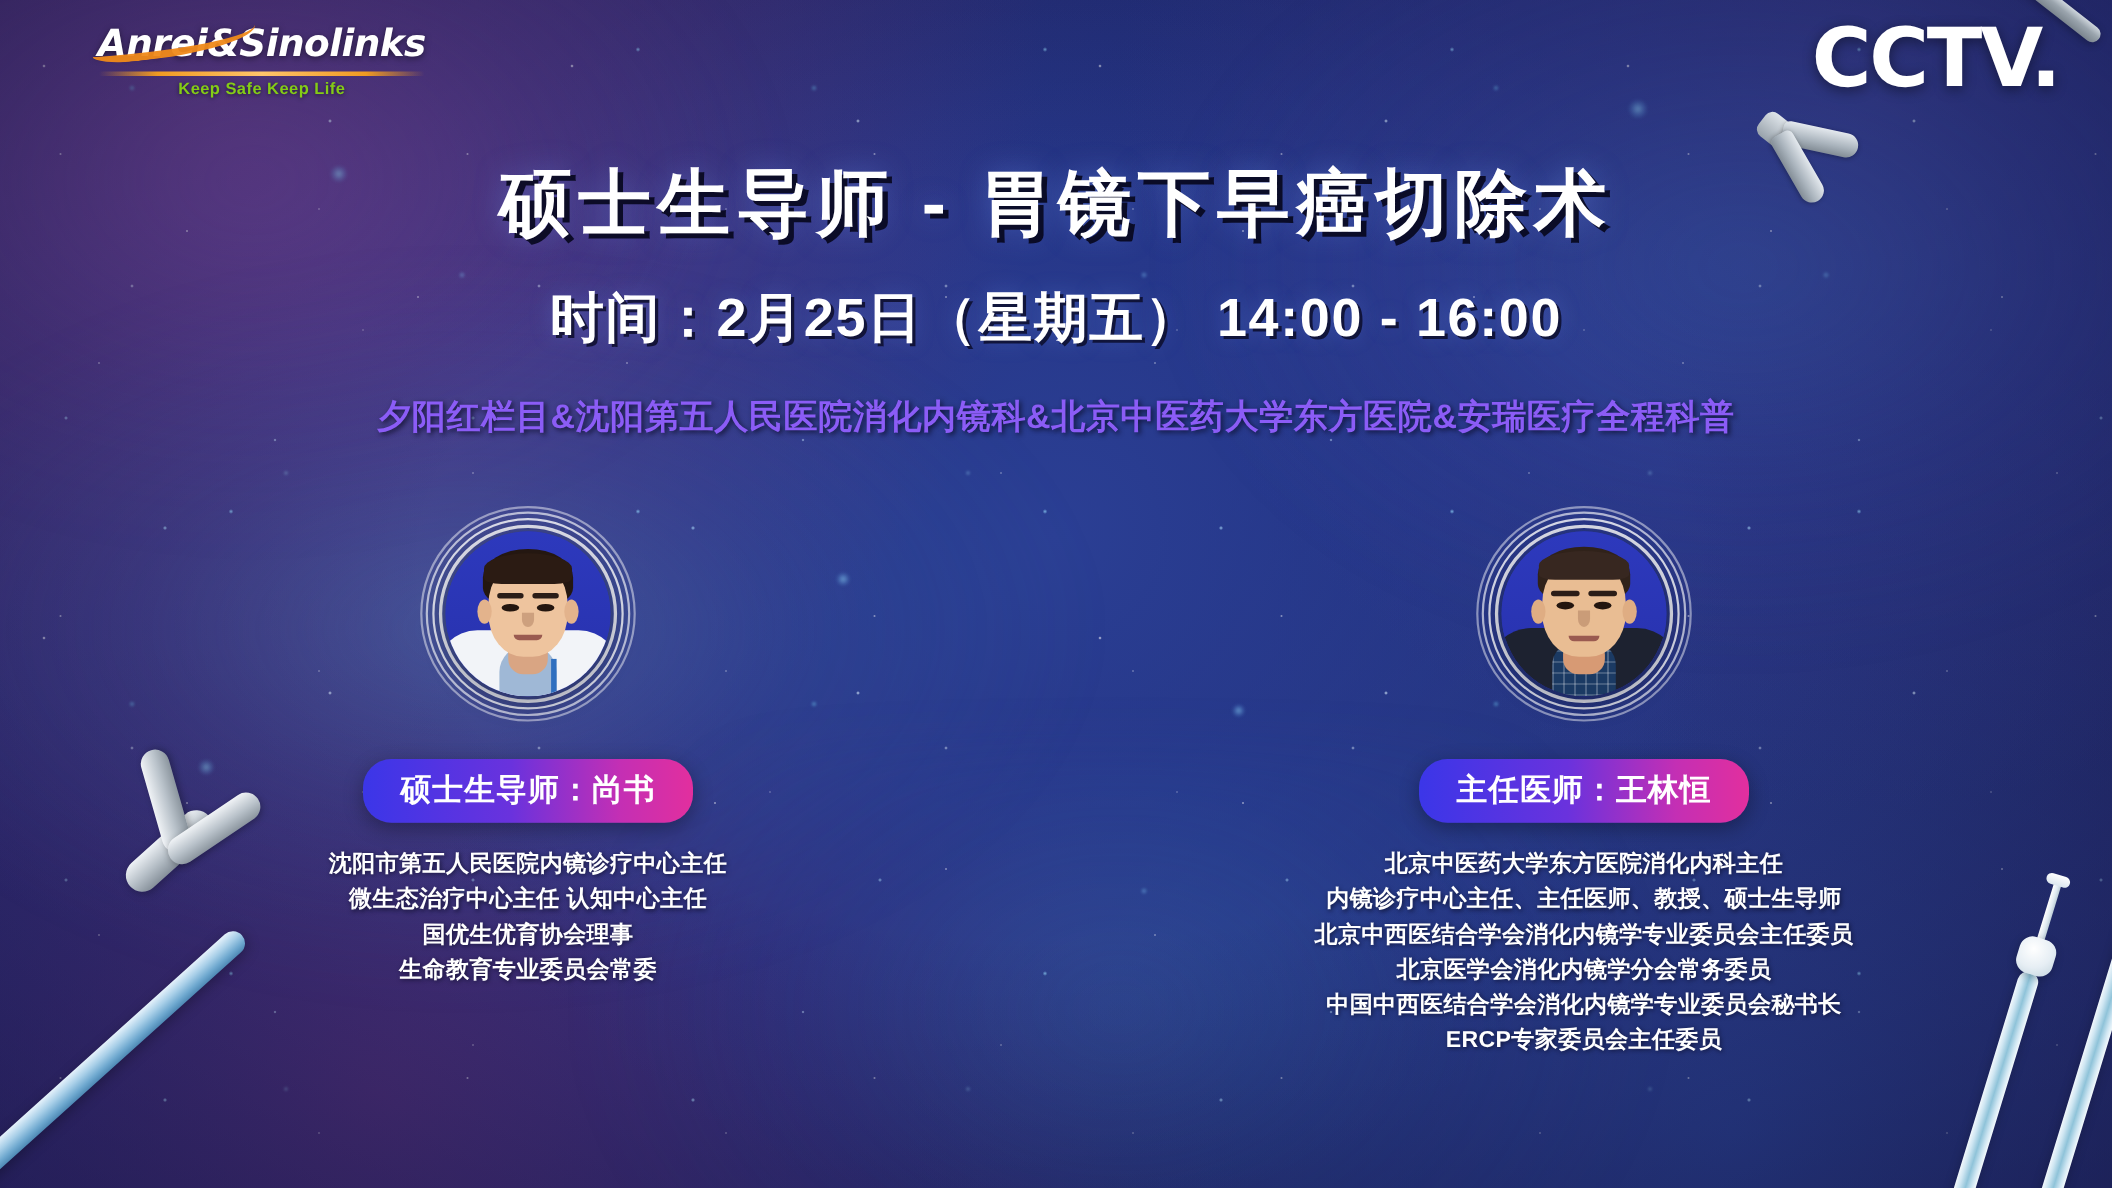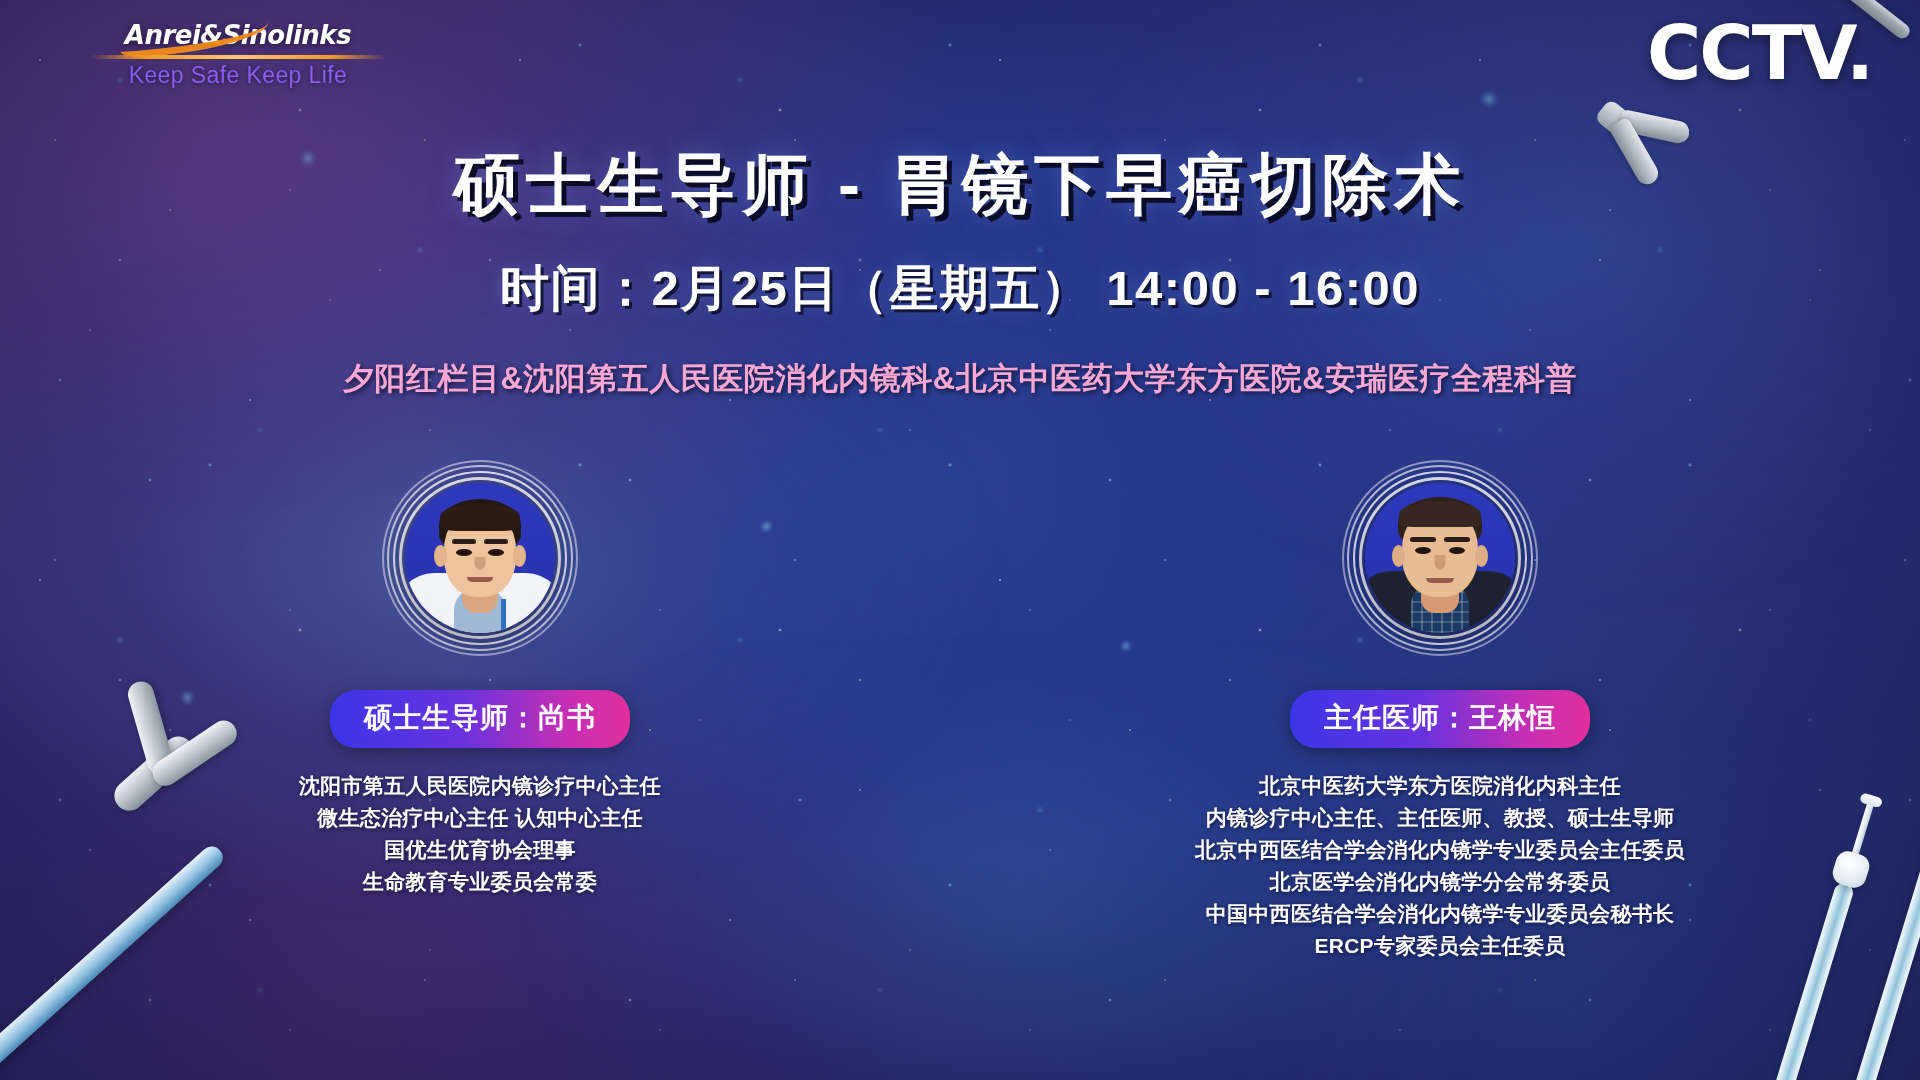--- a/index.html
+++ b/index.html
@@ -90,39 +90,39 @@
     filter:blur(1.5px);
   }
 
   
   .header { position:absolute; top:0; left:0; right:0; height:118px; }
 
   .logo-block { position:absolute; left:78px; top:20px; width:320px; text-align:center; }
   .logo-word {
     position:relative; display:inline-block;
     font-family:"DejaVu Sans","Liberation Sans",sans-serif;
-    font-style:italic; font-weight:700; font-size:26px; letter-spacing:-.5px;
+    font-style:italic; font-weight:700; font-size:34px; letter-spacing:-.5px;
     color:#ffffff; white-space:nowrap;
     text-shadow:0 2px 6px rgba(0,0,0,.5);
   }
   .logo-swoosh {
     position:absolute; left:-6px; top:2px; width:150px; height:30px;
     border-bottom:7px solid #f08a1a;
     border-radius:0 0 80% 30%;
     transform:rotate(-6deg);
     opacity:.95;
   }
   .logo-rule {
     position:relative; margin:5px auto 3px; width:296px; height:4px;
     background:linear-gradient(90deg, rgba(240,138,26,0) 0%, #f09a22 18%, #ffc46b 50%, #f09a22 82%, rgba(240,138,26,0) 100%);
     border-radius:2px;
   }
   .logo-tag {
     font-family:"Liberation Sans",sans-serif;
-    font-size:23px; font-weight:400; color:#8b5cf6; letter-spacing:.4px;
+    font-size:15px; font-weight:700; color:#84cc16; letter-spacing:.4px;
     text-shadow:0 1px 4px rgba(0,0,0,.55);
   }
 
   .cctv-logo {
     position:absolute; right:48px; top:16px;
     font-family:"DejaVu Sans","Liberation Sans",sans-serif;
     font-weight:700; font-size:74px; line-height:1;
     color:#ffffff; letter-spacing:-2px;
     text-shadow:0 3px 12px rgba(0,0,0,.45);
   }
@@ -137,21 +137,21 @@
   }
   .title-time {
     position:absolute; top:256px; left:0; right:0; text-align:center;
     font-family:"Liberation Sans","DejaVu Sans",sans-serif;
     font-weight:700; font-size:49px; color:#ffffff; letter-spacing:1.5px;
     text-shadow:3px 3px 0 rgba(10,10,36,.80), 0 0 20px rgba(120,160,255,.28);
   }
   .title-sub {
     position:absolute; top:358px; left:0; right:0; text-align:center;
     font-family:"Liberation Sans","DejaVu Sans",sans-serif;
-    font-weight:700; font-size:31px; color:#f9a8d4; letter-spacing:.5px;
+    font-weight:700; font-size:31px; color:#8b5cf6; letter-spacing:.5px;
     text-shadow:2px 2px 5px rgba(8,8,30,.75);
   }
 
   
   .speakers {
     position:absolute; top:460px; left:0; right:0;
     display:flex; justify-content:center; gap:360px;
   }
   .speaker { width:600px; display:flex; flex-direction:column; align-items:center; }
 

